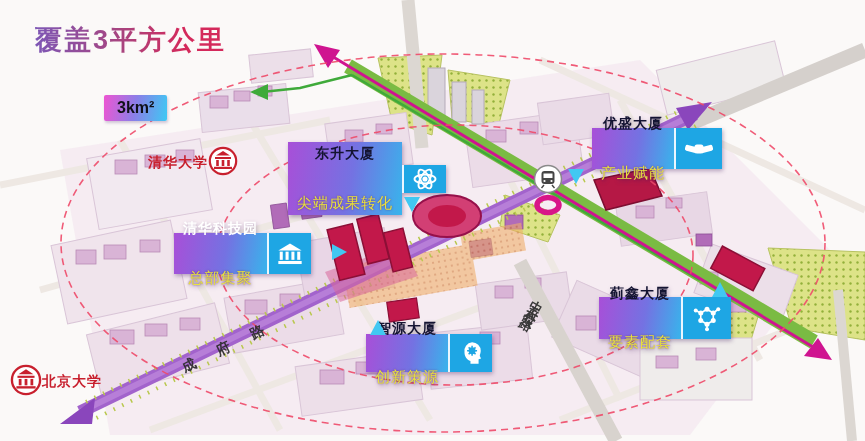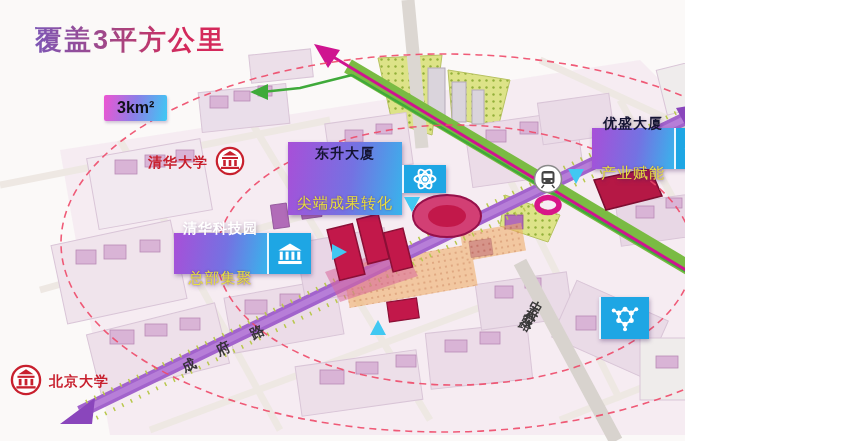--- a/index.html
+++ b/index.html
@@ -1,17 +1,17 @@
 <!DOCTYPE html>
 <html><head>
 <meta charset="utf-8">
 <style>
   html,body { margin:0; padding:0; background:#fff; }
   .stage {
-    position:relative; width:685px; height:441px; overflow:hidden;
+    position:relative; width:865px; height:441px; overflow:hidden;
     background:#fdfcfb; font-family:"Liberation Sans", sans-serif;
   }
   svg.map { position:absolute; left:0; top:0; }
 
   
   .title {
     position:absolute; left:35px; top:22px; margin:0;
     font-size:27px; font-weight:bold; letter-spacing:2px;
     background:linear-gradient(90deg,#7e57b5 0%,#a8447f 45%,#d4295b 78%);
     -webkit-background-clip:text; background-clip:text;
@@ -45,21 +45,21 @@
   
   .ptr { position:absolute; width:0; height:0; }
   .ptr-down  { border-left:8px solid transparent; border-right:8px solid transparent;
                border-top:15px solid #41c8f2; }
   .ptr-up    { border-left:8px solid transparent; border-right:8px solid transparent;
                border-bottom:15px solid #41c8f2; }
   .ptr-right { border-top:8px solid transparent; border-bottom:8px solid transparent;
                border-left:15px solid #41c8f2; }
 
   
-  .uni { position:absolute; display:flex; align-items:center; gap:7px;
+  .uni { position:absolute; display:flex; align-items:center; gap:0;
          color:#c8202e; font-weight:bold; font-size:14px; letter-spacing:1px; }
 
   
   .road-label { position:absolute; font-weight:bold; color:#2b2b2b;
                 font-size:14px; opacity:.92; }
   .road-chengfu { left:183px; top:360px; transform:rotate(-26deg);
                   transform-origin:left center; letter-spacing:24px; }
   .road-zgc { left:536px; top:288px; writing-mode:vertical-rl;
               transform:rotate(30deg); transform-origin:top left;
               letter-spacing:5px; font-size:13px; }
@@ -318,20 +318,24 @@
       <svg width="32" height="26" viewBox="0 0 32 24" fill="#fff">
           <rect x="2" y="9" width="13" height="6" rx="2" transform="rotate(16 8.5 12)"></rect>
           <rect x="17" y="9" width="13" height="6" rx="2" transform="rotate(-16 23.5 12)"></rect>
           <rect x="11.5" y="7.5" width="9" height="9" rx="2.5"></rect>
         </svg>
     </div>
   </div>
   <div class="ptr ptr-down" style="left:568px; top:169px;"></div>
 
   <div class="bl" style="left:599px; top:297px; height:42px;">
+    <div class="bl-text">
+      <div class="bl-name">蓟鑫大厦</div>
+      <div class="bl-tag">要素配套</div>
+    </div>
     <div class="bl-icon" style="width:48px;">
       <svg width="30" height="30" viewBox="0 0 24 24">
           <g stroke="#fff" stroke-width="1.3" fill="none">
             <path d="M12 5 L17 8 L17 14 L12 17 L7 14 L7 8 Z"></path>
             <path d="M17 8 L21 5 M7 8 L3 6 M12 17 L12 21"></path>
           </g>
           <g fill="#fff">
             <circle cx="12" cy="5" r="2"></circle>
             <circle cx="17" cy="8" r="2"></circle>
             <circle cx="17" cy="14" r="2"></circle>
@@ -340,18 +344,33 @@
             <circle cx="7" cy="8" r="2"></circle>
             <circle cx="21" cy="5" r="1.6"></circle>
             <circle cx="3" cy="6" r="1.6"></circle>
             <circle cx="12" cy="21" r="1.6"></circle>
           </g>
         </svg>
     </div>
   </div>
   <div class="ptr ptr-up" style="left:712px; top:282px;"></div>
 
+  <div class="bl" style="left:366px; top:334px; height:38px;">
+    <div class="bl-text">
+      <div class="bl-name">智源大厦</div>
+      <div class="bl-tag">创新策源</div>
+    </div>
+    <div class="bl-icon">
+      <svg width="26" height="26" viewBox="0 0 24 24">
+          <path fill="#fff" d="M13 2 a8 8 0 0 1 8 8 c0 2.2 -0.9 3.4 -0.9 4.8 l1.2 2.2 -2.3 0.7 0 4.3 -7.5 0 0 -2.6 c-3.4 -1.2 -5.5 -4.3 -5.5 -7.9 A8 8 0 0 1 13 2 Z"></path>
+          <circle cx="13" cy="10" r="3.2" fill="#1ea6e4"></circle>
+          <g stroke="#1ea6e4" stroke-width="1.4">
+            <path d="M13 5.4 v1.8 M13 12.8 v1.8 M8.4 10 h1.8 M15.8 10 h1.8 M9.8 6.8 l1.3 1.3 M14.9 11.9 l1.3 1.3 M16.2 6.8 L14.9 8.1 M11.1 11.9 l-1.3 1.3"></path>
+          </g>
+        </svg>
+    </div>
+  </div>
   <div class="ptr ptr-up" style="left:370px; top:320px;"></div>
 
   <div class="road-label road-chengfu">成府路</div>
   <div class="road-label road-zgc">中关村东路</div>
 
 </div>
 
 </body></html>

